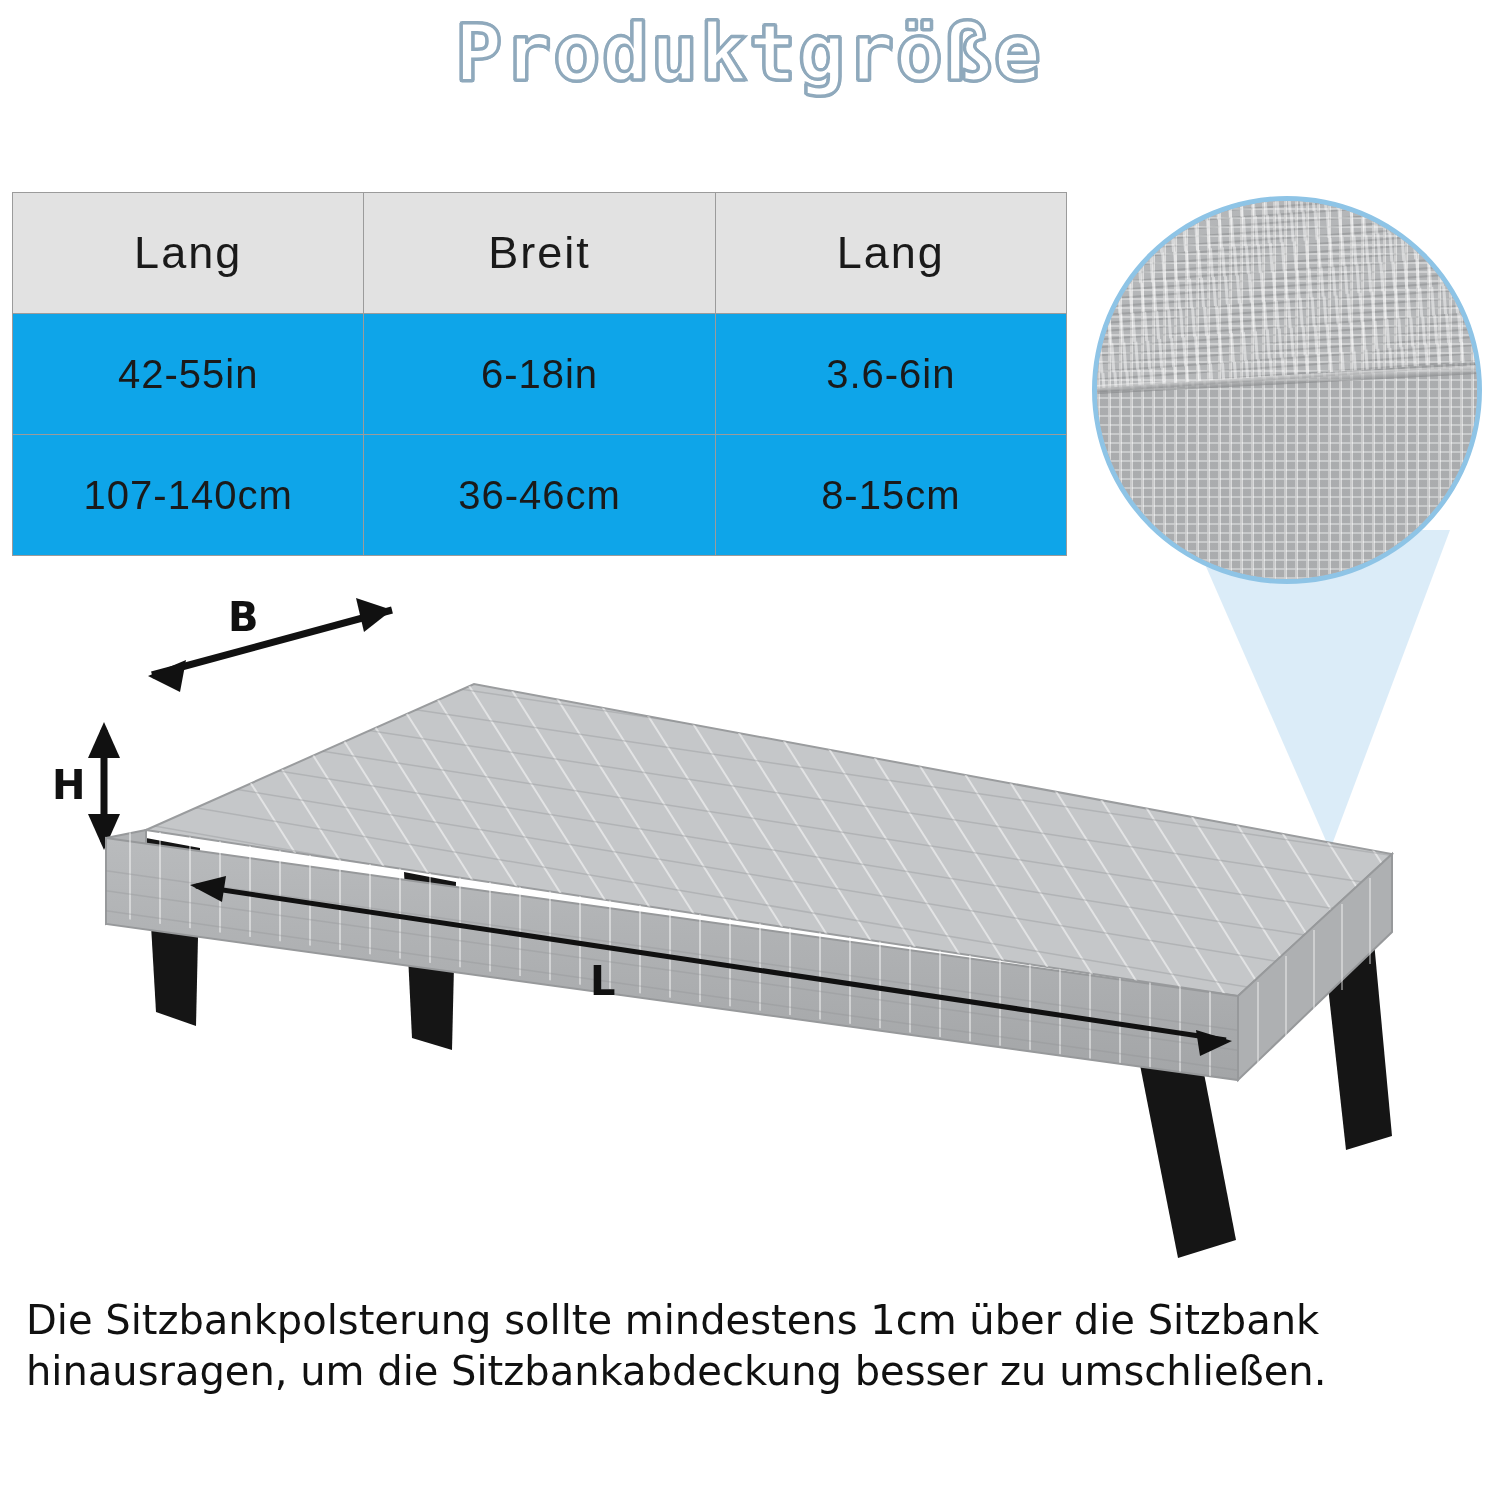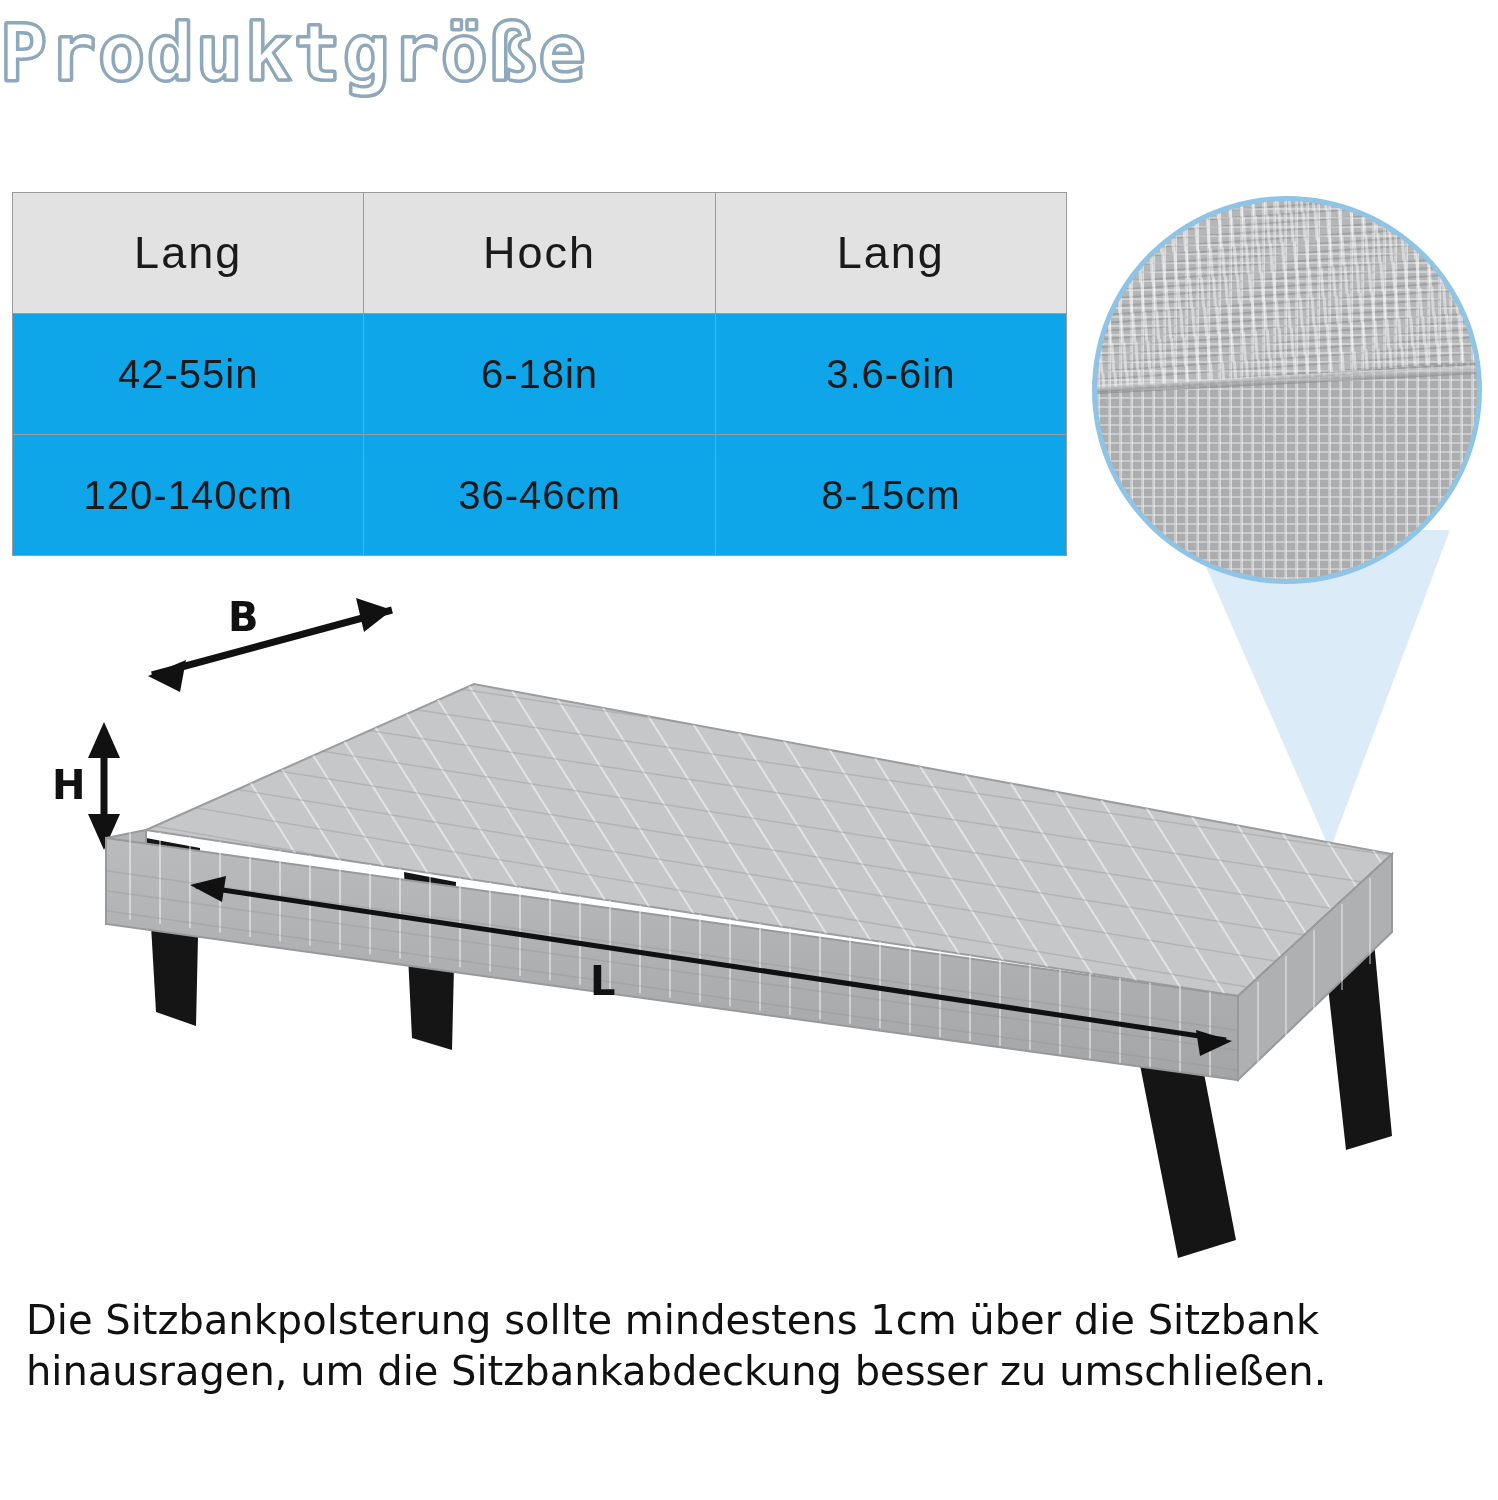--- a/index.html
+++ b/index.html
@@ -14,21 +14,21 @@
     font-family: "DejaVu Sans", sans-serif;
     overflow: hidden;
   }
 
   
   .title {
     position: absolute;
     top: 8px;
     left: 0;
     width: 1498px;
-    text-align: left;
+    text-align: center;
     font-family: "DejaVu Sans Mono", monospace;
     font-size: 78px;
     font-weight: bold;
     letter-spacing: 2px;
     color: #ffffff;
     -webkit-text-stroke: 3px #8fa9bc;
     text-shadow:
        2px 0 0 #8fa9bc, -2px 0 0 #8fa9bc,
        0 2px 0 #8fa9bc, 0 -2px 0 #8fa9bc;
     white-space: nowrap;
@@ -150,32 +150,32 @@
 </style>
 </head>
 <body>
 
 <div class="title">Produktgröße</div>
 
 <table class="size-table">
   <thead>
     <tr>
       <td>Lang</td>
-      <td>Hoch</td>
+      <td>Breit</td>
       <td>Lang</td>
     </tr>
   </thead>
   <tbody>
     <tr>
       <td>42-55in</td>
       <td>6-18in</td>
       <td>3.6-6in</td>
     </tr>
     <tr>
-      <td>120-140cm</td>
+      <td>107-140cm</td>
       <td>36-46cm</td>
       <td>8-15cm</td>
     </tr>
   </tbody>
 </table>
 
 <svg class="zoom-cone" style="position:absolute;left:1120px;top:520px;width:420px;height:360px;">
   <polygon points="70,10 330,10 210,330" fill="#cfe6f5" opacity="0.75"></polygon>
 </svg>
 

